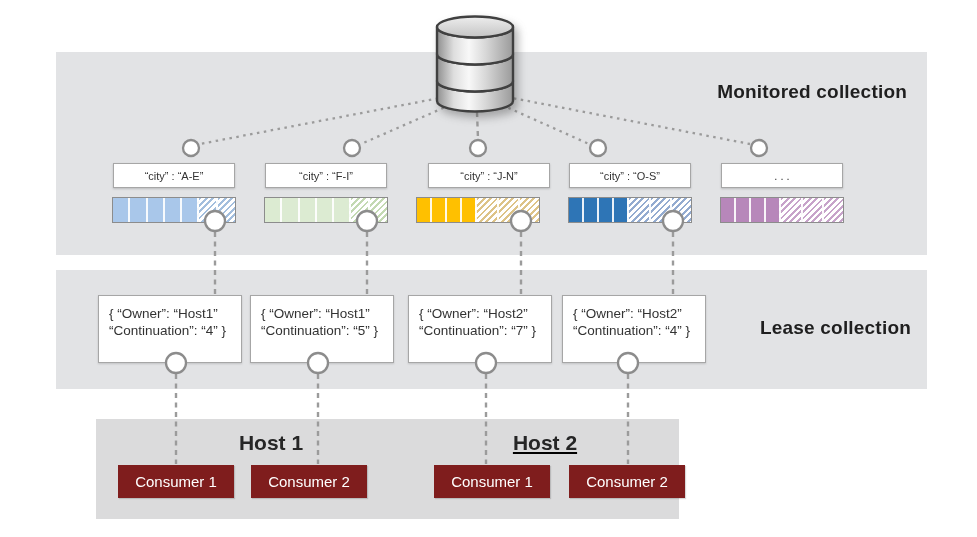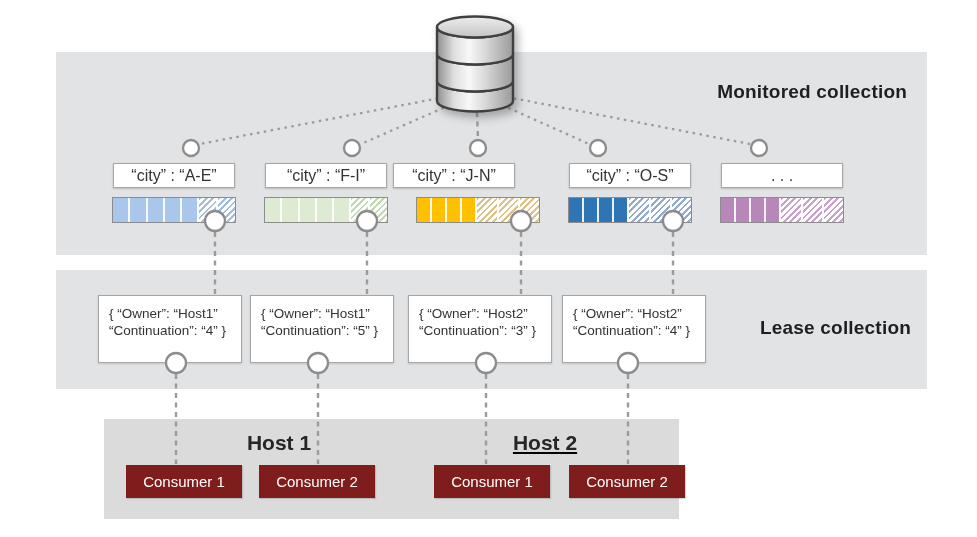--- a/index.html
+++ b/index.html
@@ -14,21 +14,21 @@
     position:absolute;font-weight:bold;font-size:19px;color:#1f1f1f;z-index:4;
     letter-spacing:.2px;
   }
   #title-monitored{top:81px;right:70px;}
   #title-lease{top:317px;right:66px;}
 
   .key-label{
     position:absolute;top:163px;height:25px;width:122px;background:#ffffff;
     border:1px solid #a6a6a6;box-shadow:0 1px 2px rgba(0,0,0,.18);
     display:flex;align-items:center;justify-content:center;
-    font-size:16px;color:#333333;z-index:3;box-sizing:border-box;
+    font-size:11px;color:#333333;z-index:3;box-sizing:border-box;
   }
   .bar{
     position:absolute;top:197px;height:26px;width:124px;background:#ffffff;
     border:1px solid #8c8c8c;box-sizing:border-box;display:flex;z-index:3;
     box-shadow:inset 0 0 0 1px rgba(255,255,255,.65);
   }
   .cell{flex:1;}
   .cell + .cell{border-left:2px solid rgba(255,255,255,.9);}
 
   .lease-doc{
@@ -100,21 +100,21 @@
       <div class="key-label" style="left: 265px;">“city” : “F-I”</div>
       <div class="bar" style="left: 264px;">
         <div class="cell" style="background: rgb(220, 235, 210);"></div>
         <div class="cell" style="background: rgb(220, 235, 210);"></div>
         <div class="cell" style="background: rgb(220, 235, 210);"></div>
         <div class="cell" style="background: rgb(220, 235, 210);"></div>
         <div class="cell" style="background: rgb(220, 235, 210);"></div>
         <div class="cell" style="flex: 1.1 1 0%; background: repeating-linear-gradient(135deg, rgb(195, 217, 178) 0px, rgb(195, 217, 178) 2px, rgb(255, 255, 255) 2px, rgb(255, 255, 255) 4.5px);"></div>
         <div class="cell" style="flex: 1.1 1 0%; background: repeating-linear-gradient(135deg, rgb(195, 217, 178) 0px, rgb(195, 217, 178) 2px, rgb(255, 255, 255) 2px, rgb(255, 255, 255) 4.5px);"></div>
       </div>
-      <div class="key-label" style="left: 393px;">“city” : “J-N”</div>
+      <div class="key-label" style="left: 428px;">“city” : “J-N”</div>
       <div class="bar" style="left: 416px;">
         <div class="cell" style="background: rgb(255, 192, 0);"></div>
         <div class="cell" style="background: rgb(255, 192, 0);"></div>
         <div class="cell" style="background: rgb(255, 192, 0);"></div>
         <div class="cell" style="background: rgb(255, 192, 0);"></div>
         <div class="cell" style="flex: 1.47 1 0%; background: repeating-linear-gradient(135deg, rgb(221, 195, 135) 0px, rgb(221, 195, 135) 2px, rgb(255, 255, 255) 2px, rgb(255, 255, 255) 4.5px);"></div>
         <div class="cell" style="flex: 1.47 1 0%; background: repeating-linear-gradient(135deg, rgb(221, 195, 135) 0px, rgb(221, 195, 135) 2px, rgb(255, 255, 255) 2px, rgb(255, 255, 255) 4.5px);"></div>
         <div class="cell" style="flex: 1.47 1 0%; background: repeating-linear-gradient(135deg, rgb(221, 195, 135) 0px, rgb(221, 195, 135) 2px, rgb(255, 255, 255) 2px, rgb(255, 255, 255) 4.5px);"></div>
       </div>
       <div class="key-label" style="left: 569px;">“city” : “O-S”</div>
@@ -142,29 +142,29 @@
       <div class="lease-doc" style="left: 98px;">
         <div>{ “Owner”: “Host1”</div>
         <div>“Continuation”: “4” }</div>
       </div>
       <div class="lease-doc" style="left: 250px;">
         <div>{ “Owner”: “Host1”</div>
         <div>“Continuation”: “5” }</div>
       </div>
       <div class="lease-doc" style="left: 408px;">
         <div>{ “Owner”: “Host2”</div>
-        <div>“Continuation”: “3” }</div>
+        <div>“Continuation”: “7” }</div>
       </div>
       <div class="lease-doc" style="left: 562px;">
         <div>{ “Owner”: “Host2”</div>
         <div>“Continuation”: “4” }</div>
       </div>
     </div>
   <div id="hosts">
-      <div class="host-panel" style="left: 104px; width: 350px;">
+      <div class="host-panel" style="left: 96px; width: 350px;">
         <div class="host-title">Host 1</div>
         <div class="consumer" style="left: 22px;">Consumer 1</div>
         <div class="consumer" style="left: 155px;">Consumer 2</div>
       </div>
       <div class="host-panel" style="left: 411px; width: 268px; text-decoration: underline;">
         <div class="host-title">Host 2</div>
         <div class="consumer" style="left: 23px;">Consumer 1</div>
         <div class="consumer" style="left: 158px;">Consumer 2</div>
       </div>
     </div>

